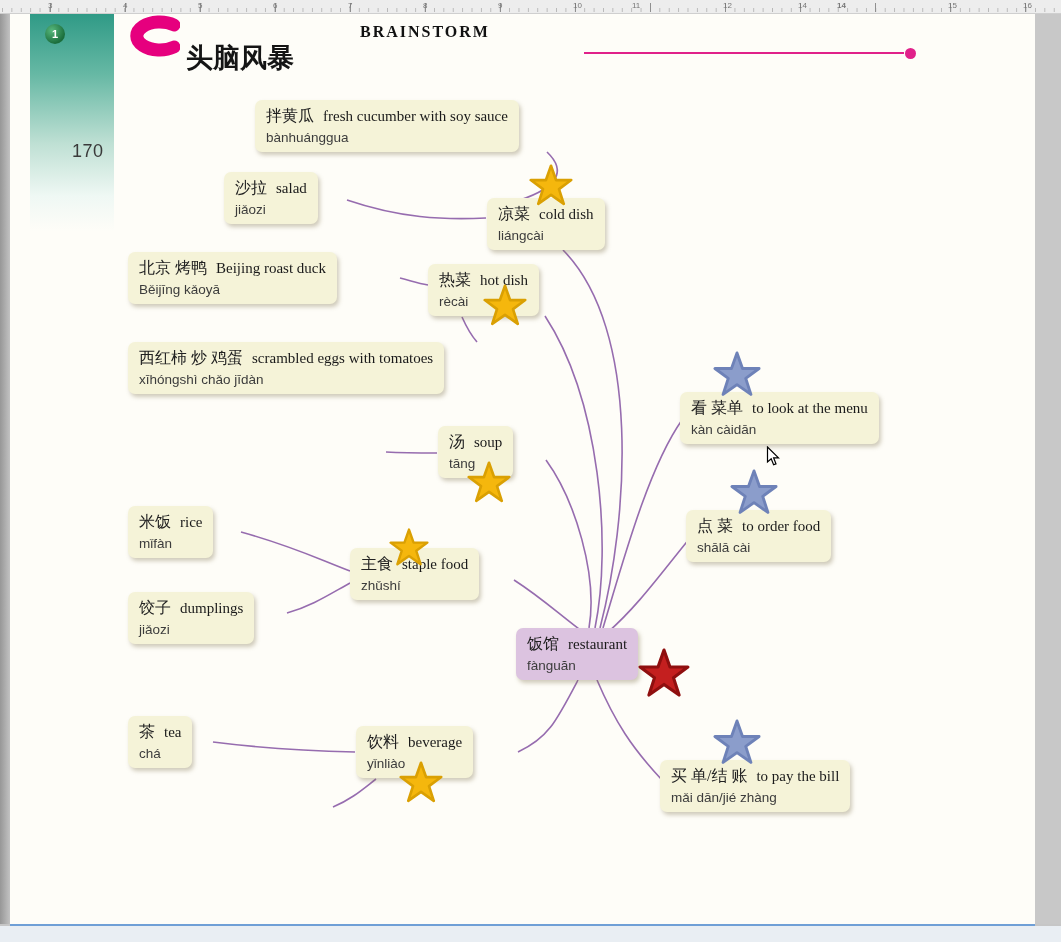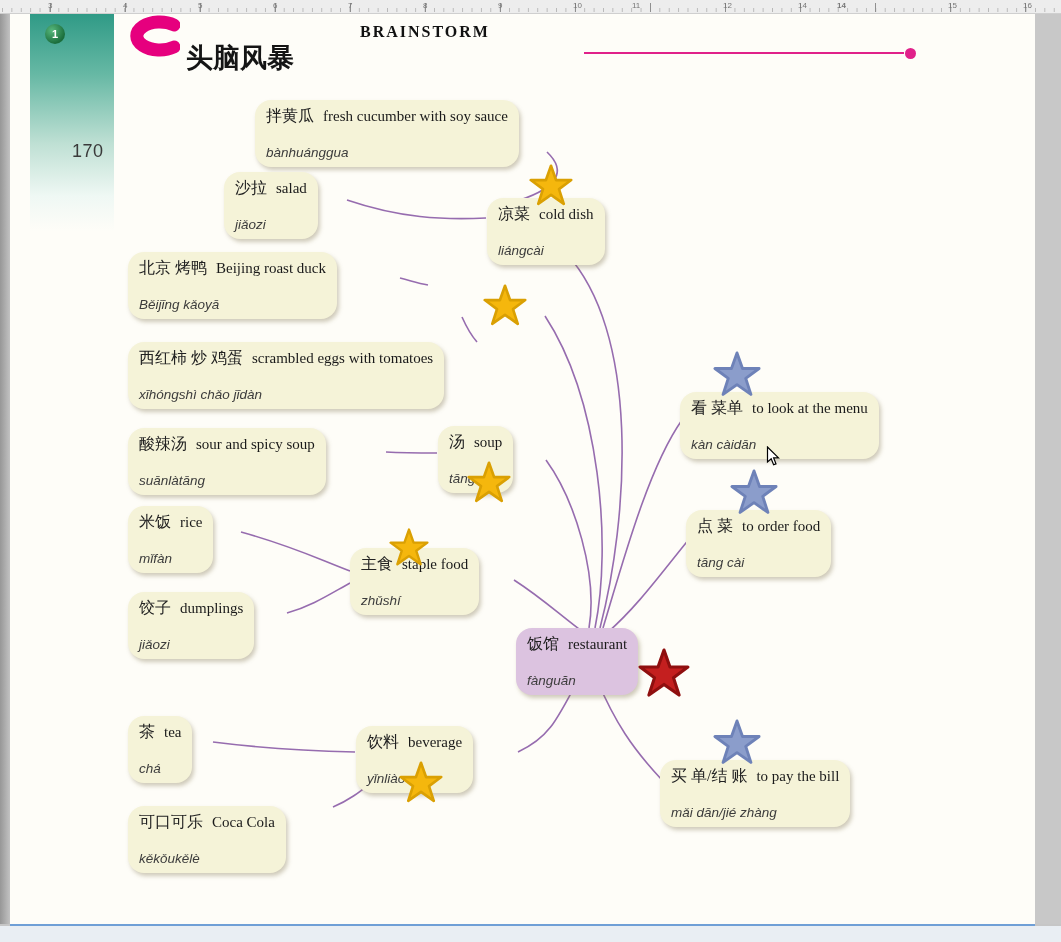--- a/index.html
+++ b/index.html
@@ -39,25 +39,25 @@
     font-family:"Liberation Sans",sans-serif;margin-top:20px;}
   .title-en{position:absolute;left:360px;top:23px;font-size:16px;font-weight:bold;color:#111;z-index:5;
     font-family:"Liberation Serif",serif;letter-spacing:2px;}
   .rule-line{position:absolute;left:584px;top:52px;width:320px;height:2px;background:#e0218a;z-index:5;}
   .rule-dot{position:absolute;left:905px;top:48px;width:11px;height:11px;border-radius:50%;background:#e0218a;z-index:5;}
 
   
   .connectors{position:absolute;left:0;top:0;width:1061px;height:942px;z-index:4;pointer-events:none;}
   .connectors path{fill:none;stroke:#8d5fa8;stroke-width:1.6;opacity:.92;}
 
-  .node{position:absolute;background:#f5f3d8;border-radius:16px;padding:6px 11px 7px;z-index:5;
+  .node{position:absolute;background:#f5f3d8;border-radius:7px;padding:6px 11px 7px;z-index:5;
     box-shadow:2px 3px 4px rgba(120,110,70,.35);white-space:nowrap;}
   .node .zh{font-family:"Liberation Serif",serif;font-size:16px;color:#222;}
   .node .en{font-family:"Liberation Serif",serif;font-size:15px;color:#1a1a1a;margin-left:9px;}
-  .node .py{font-size:13.5px;color:#3c3c3c;margin-top:18px;font-style:italic;}
+  .node .py{font-size:13.5px;color:#3c3c3c;margin-top:3px;}
   .node.center{background:#dcc3e0;}
 
   .star{position:absolute;z-index:6;}
   .star.gold use{fill:#f5b70d;stroke:#daa003;stroke-width:6;stroke-linejoin:round;}
   .star.blue use{fill:#8b9dcb;stroke:#6e82b8;stroke-width:6;stroke-linejoin:round;}
   .star.red  use{fill:#c41f1f;stroke:#8f0f0f;stroke-width:6;stroke-linejoin:round;}
 
   .cursor{position:absolute;z-index:9;}
 </style>
 </head>
@@ -141,30 +141,30 @@
   <div class="node" style="left:128px;top:252px">
     <div><span class="zh">北京 烤鸭</span><span class="en">Beijing roast duck</span></div>
     <div class="py">Běijīng kǎoyā</div>
   </div>
 
   <div class="node" style="left:487px;top:198px">
     <div><span class="zh">凉菜</span><span class="en">cold dish</span></div>
     <div class="py">liángcài</div>
   </div>
 
+  <div class="node" style="left:428px;top:264px">
+    <div><span class="zh">热菜</span><span class="en">hot dish</span></div>
+    <div class="py">rècài</div>
+  </div>
 
   <div class="node" style="left:128px;top:342px">
     <div><span class="zh">西红柿 炒 鸡蛋</span><span class="en">scrambled eggs with tomatoes</span></div>
     <div class="py">xīhóngshì chǎo jīdàn</div>
   </div>
 
-  <div class="node" style="left:128px;top:428px">
-    <div><span class="zh">酸辣汤</span><span class="en">sour and spicy soup</span></div>
-    <div class="py">suānlàtāng</div>
-  </div>
 
   <div class="node" style="left:438px;top:426px">
     <div><span class="zh">汤</span><span class="en">soup</span></div>
     <div class="py">tāng</div>
   </div>
 
   <div class="node" style="left:680px;top:392px">
     <div><span class="zh">看 菜单</span><span class="en">to look at the menu</span></div>
     <div class="py">kàn càidān</div>
   </div>
@@ -174,21 +174,21 @@
     <div class="py">mǐfàn</div>
   </div>
 
   <div class="node" style="left:350px;top:548px">
     <div><span class="zh">主食</span><span class="en">staple food</span></div>
     <div class="py">zhǔshí</div>
   </div>
 
   <div class="node" style="left:686px;top:510px">
     <div><span class="zh">点 菜</span><span class="en">to order food</span></div>
-    <div class="py">tāng cài</div>
+    <div class="py">shālā cài</div>
   </div>
 
   <div class="node" style="left:128px;top:592px">
     <div><span class="zh">饺子</span><span class="en">dumplings</span></div>
     <div class="py">jiǎozi</div>
   </div>
 
   <div class="node center" style="left:516px;top:628px">
     <div><span class="zh">饭馆</span><span class="en">restaurant</span></div>
     <div class="py">fànguăn</div>
@@ -202,24 +202,20 @@
   <div class="node" style="left:356px;top:726px">
     <div><span class="zh">饮料</span><span class="en">beverage</span></div>
     <div class="py">yǐnliào</div>
   </div>
 
   <div class="node" style="left:660px;top:760px">
     <div><span class="zh">买 单/结 账</span><span class="en">to pay the bill</span></div>
     <div class="py">mǎi dān/jié zhàng</div>
   </div>
 
-  <div class="node" style="left:128px;top:806px">
-    <div><span class="zh">可口可乐</span><span class="en">Coca Cola</span></div>
-    <div class="py">kěkǒukělè</div>
-  </div>
 
   <svg class="star gold" style="left:529px;top:164px" width="44" height="44" viewBox="0 0 100 100">
       <use href="#star-shape"></use>
     </svg>
   <svg class="star gold" style="left:483px;top:284px" width="44" height="44" viewBox="0 0 100 100">
       <use href="#star-shape"></use>
     </svg>
   <svg class="star gold" style="left:467px;top:461px" width="44" height="44" viewBox="0 0 100 100">
       <use href="#star-shape"></use>
     </svg>

